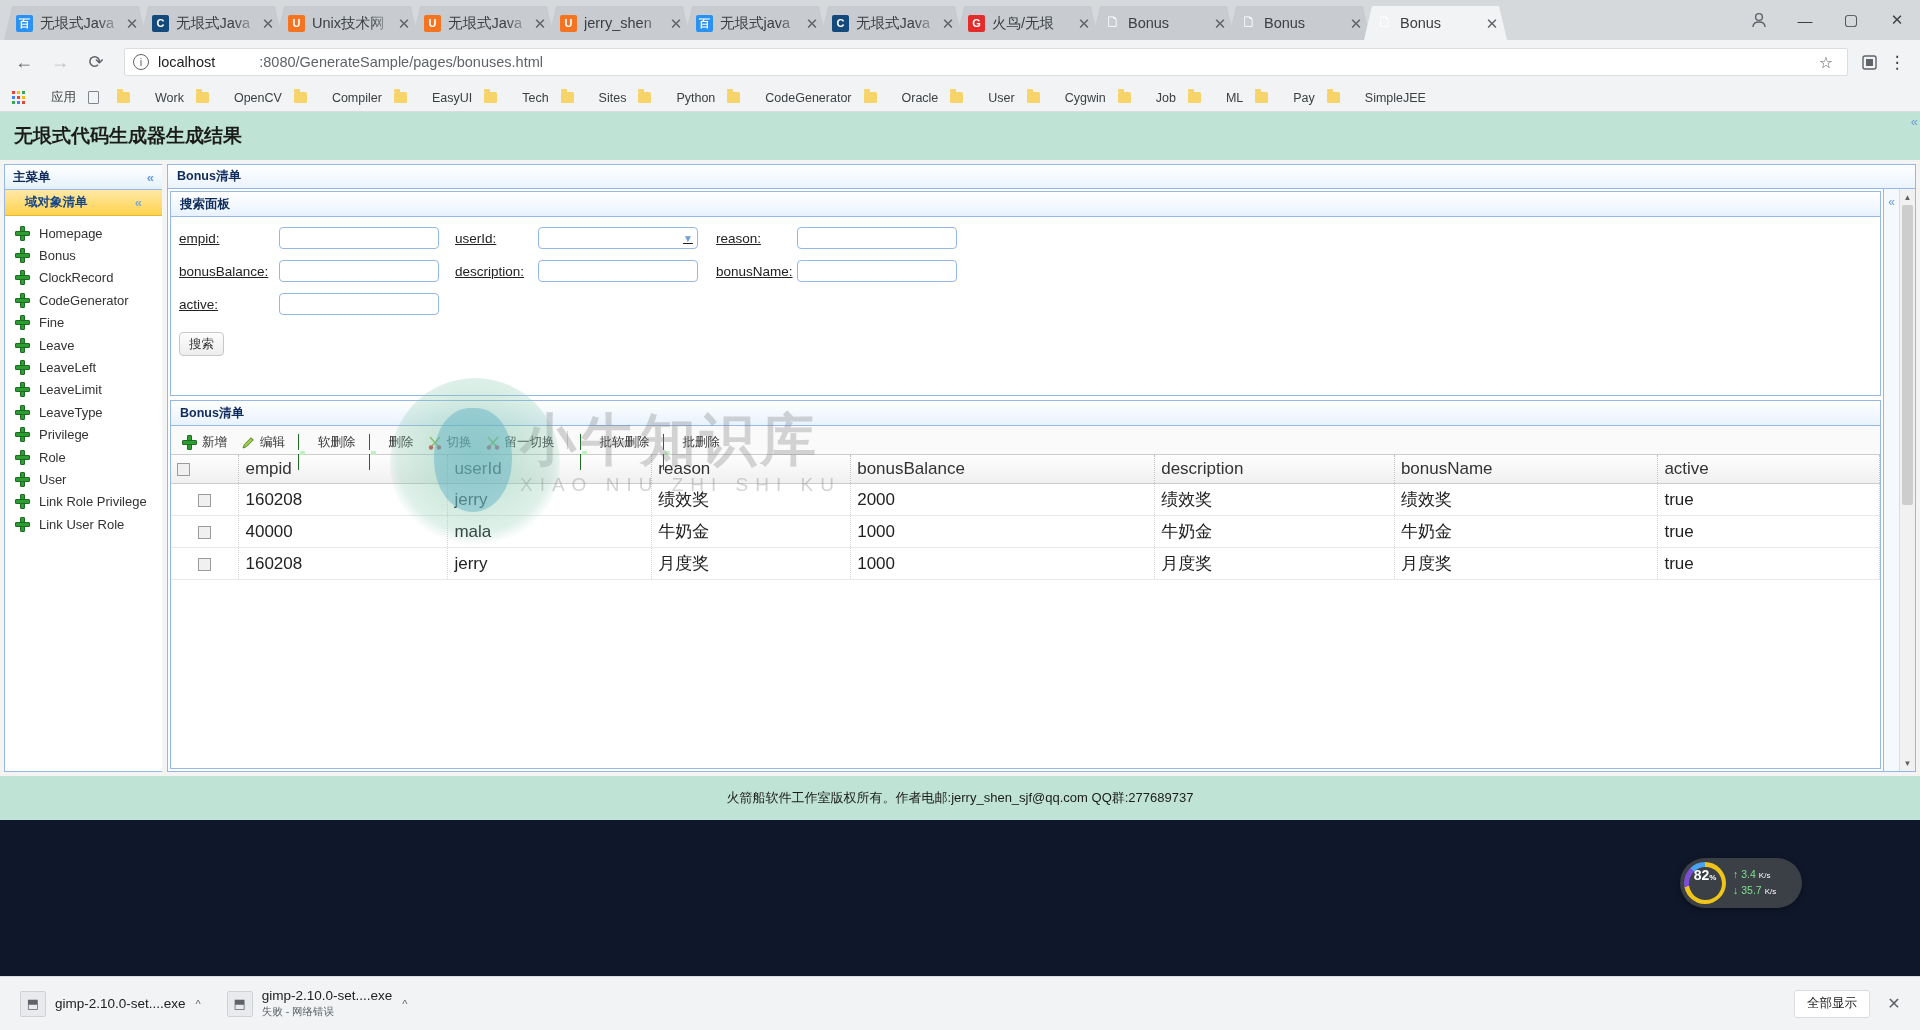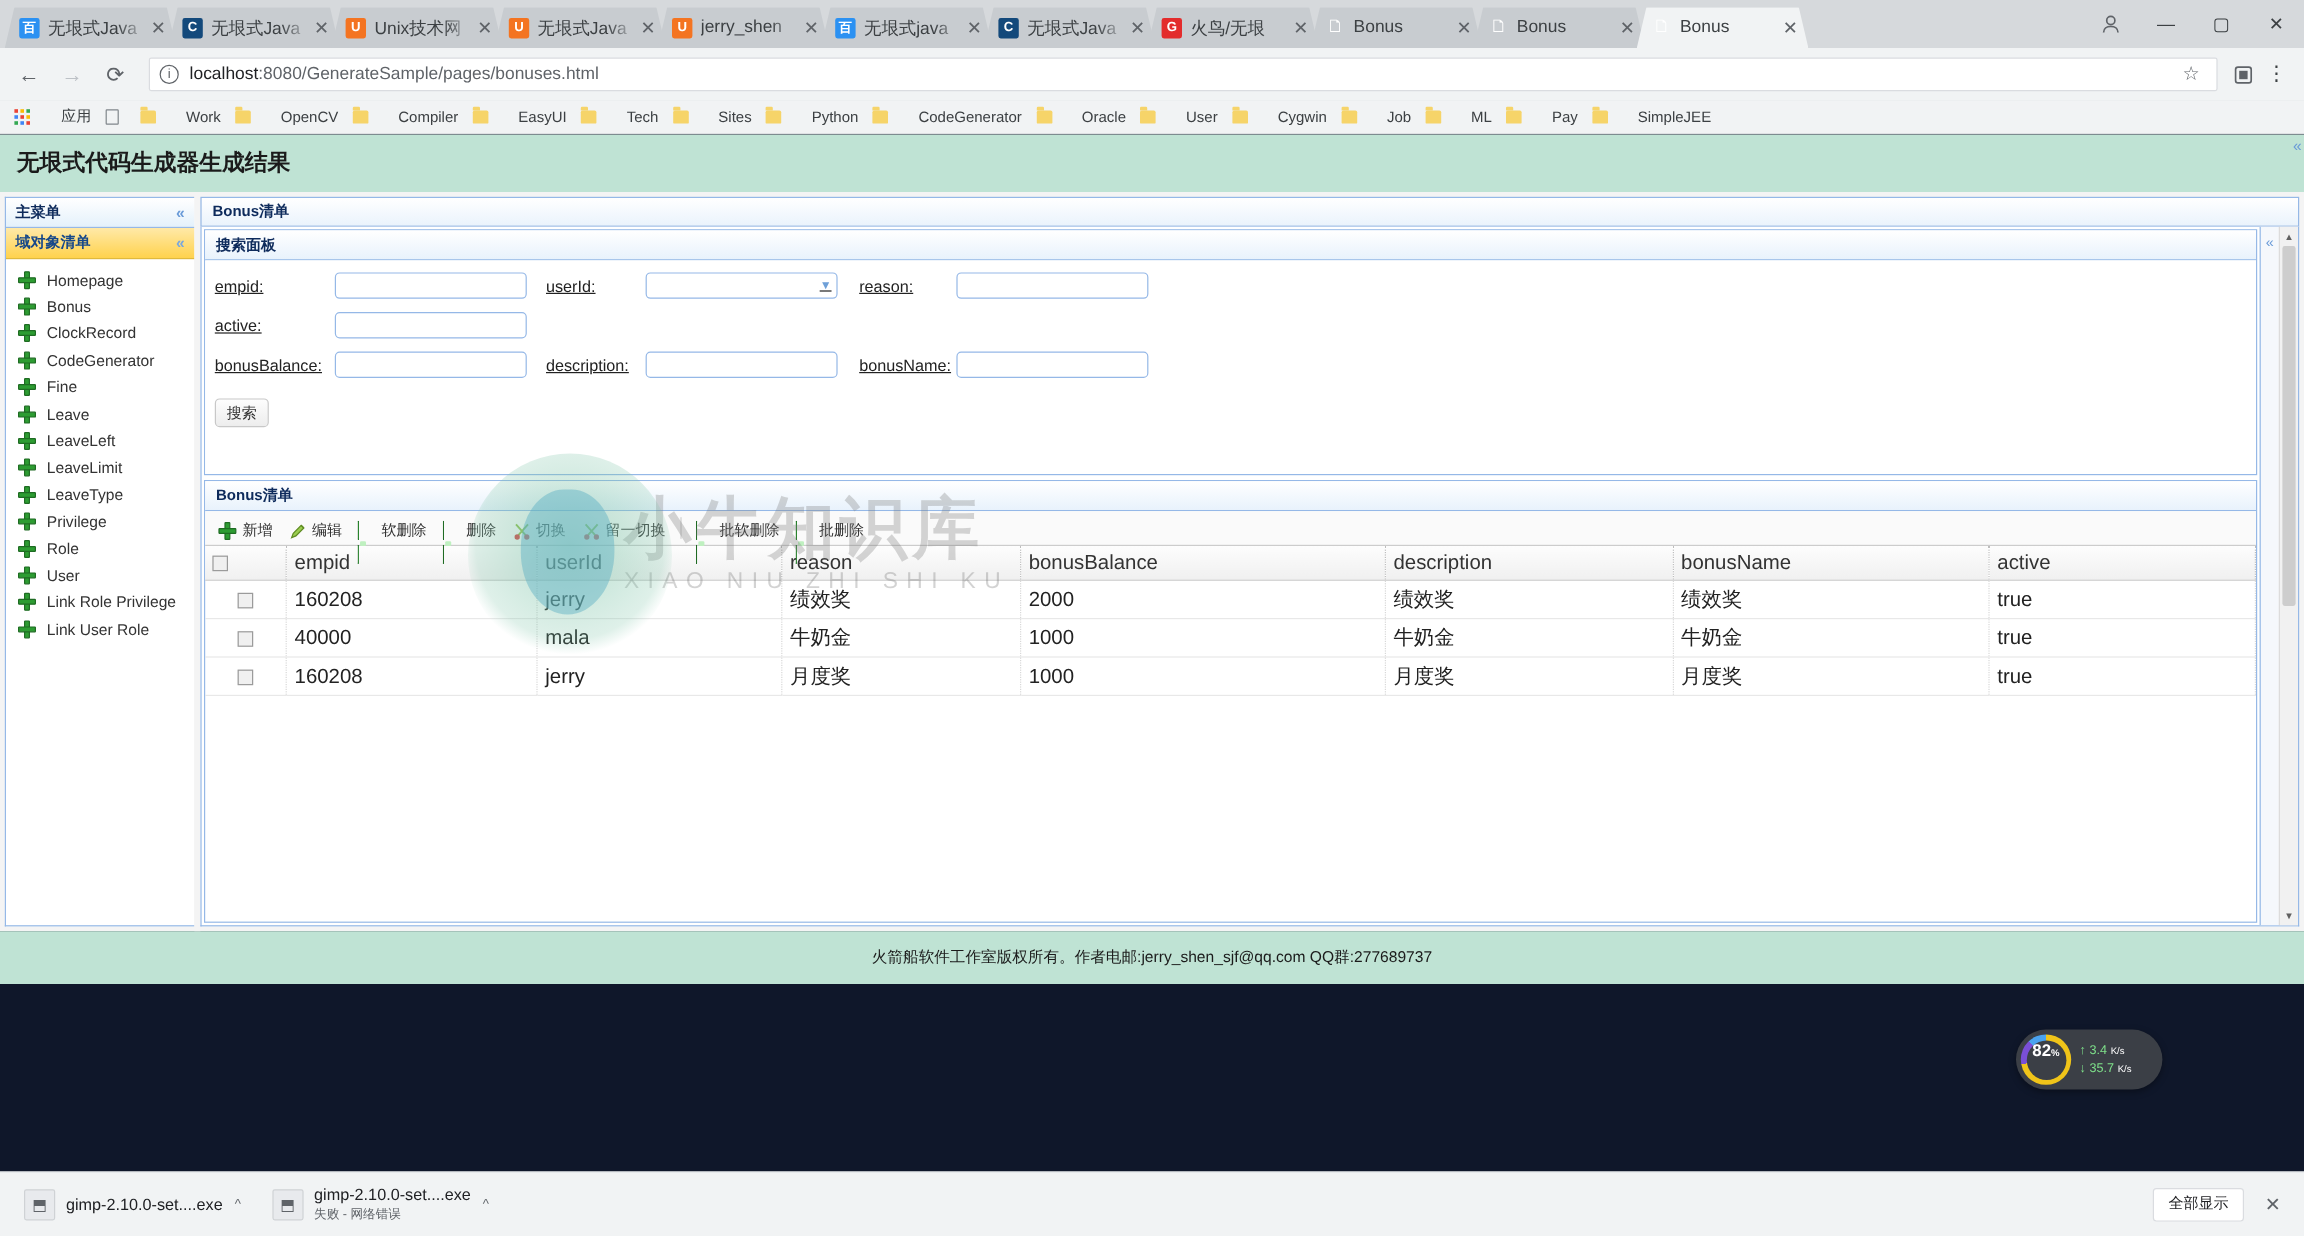--- a/index.html
+++ b/index.html
@@ -40,21 +40,21 @@
   
   .navbar { height:44px; background:#f1f3f4; display:flex; align-items:center; padding:0 8px; }
   .navicon { width:32px; height:32px; border-radius:50%; display:flex; align-items:center; justify-content:center;
              color:#5f6368; font-size:18px; margin-right:4px; }
   .navicon.dim { color:#bdc1c6; }
   .omnibox { flex:1; height:28px; background:#fff; border:1px solid #dadce0; border-radius:2px;
              display:flex; align-items:center; padding:0 8px; margin:0 8px; font-size:14.5px; }
   .omnibox .info { width:16px; height:16px; border:1.4px solid #5f6368; border-radius:50%; color:#5f6368;
                    font-size:11px; display:flex; align-items:center; justify-content:center; margin-right:9px; flex:0 0 16px; }
   .url-host { color:#202124; }
-  .url-rest { color:#5f6368; }
+  .url-rest { color:#5f6368;padding-left:44px; }
   .star { color:#5f6368; font-size:16px; padding:0 6px; }
   .ext-ic { width:26px; height:26px; display:flex; align-items:center; justify-content:center; color:#5f6368; }
   .menu-dots { width:30px; height:30px; display:flex; align-items:center; justify-content:center; color:#3c4043; font-size:17px; }
 
   
   .bookmarks { height:28px; background:#f1f3f4; display:flex; align-items:center; padding:0 6px;
                border-bottom:1px solid #dadce0; font-size:12.5px; color:#3c4043; }
   .bm { display:flex; align-items:center; height:22px; padding:0 6px; white-space:nowrap;gap:19px; }
   .bm .fldr { width:13px; height:11px; background:#f6d469; border-radius:1.5px 1.5px 1px 1px; margin-right:6px; flex:0 0 13px;
               position:relative; }
@@ -72,21 +72,21 @@
 
   .layout { display:flex; height:616px; background:#f4f4f4; }
 
   
   .west { width:158px; background:#fff; border:1px solid #95b8e7; border-right:none; display:flex; flex-direction:column;
           margin:4px 0 4px 4px; }
   .west-title { height:25px; background:linear-gradient(#ffffff,#e4f1fb); border-bottom:1px solid #95b8e7;
                 display:flex; align-items:center; padding:0 8px; font-weight:bold; color:#0e2b5c; font-size:12.5px; }
   .west-title .collapse { margin-left:auto; color:#6a9bd8; font-size:13px; }
   .accordion-hd { height:26px; background:linear-gradient(#ffe9a8,#ffd24d); border-bottom:1px solid #e0b93d;
-                  display:flex; align-items:center; padding:0 8px; font-weight:bold; color:#16478a; font-size:12.5px; }
+                  display:flex; align-items:center; padding:0 20px; font-weight:bold; color:#16478a; font-size:12.5px; }
   .accordion-hd .caret { margin-left:auto; color:#7aa7de; font-size:13px; }
   .tree { padding:6px 0 0 4px; flex:1; overflow:auto; }
   .tnode { height:22.4px; display:flex; align-items:center; padding-left:6px; font-size:13px; color:#333; }
   .tnode .ticon { width:15px; height:15px; margin-right:9px; flex:0 0 15px; position:relative; }
   .plusicon { width:15px; height:15px; position:relative; }
   .plusicon::before, .plusicon::after { content:""; position:absolute; background:#2d9c32; border:1px solid #1f6b23; }
   .plusicon::before { left:5px; top:0px; width:3px; height:13px; border-radius:1px; }
   .plusicon::after  { top:5px; left:0px; height:3px; width:13px; border-radius:1px; }
   .west-resizer { width:5px; background:#f4f4f4; }
 
@@ -449,30 +449,30 @@
                   <span class="flabel" style="width:83px; margin-left:16px">userId:</span>
                   <div class="ecombo" style="width:160px">
                     <span style="padding-left:5px"></span>
                     <span class="arrow">▼</span>
                   </div>
                   <span class="flabel" style="width:81px; margin-left:18px">reason:</span>
                   <input class="ebox" style="width: 160px;" value="">
                 </div>
 
                 <div class="frow">
-                  <span class="flabel" style="width:100px">active:</span>
-                  <input class="ebox" style="width: 160px;" value="">
-                </div>
-
-                <div class="frow">
                   <span class="flabel" style="width:100px">bonusBalance:</span>
                   <input class="ebox" style="width: 160px;" value="">
                   <span class="flabel" style="width:83px; margin-left:16px">description:</span>
                   <input class="ebox" style="width: 160px;" value="">
                   <span class="flabel" style="width:81px; margin-left:18px">bonusName:</span>
+                  <input class="ebox" style="width: 160px;" value="">
+                </div>
+
+                <div class="frow">
+                  <span class="flabel" style="width:100px">active:</span>
                   <input class="ebox" style="width: 160px;" value="">
                 </div>
 
                 <div class="btn-search">搜索</div>
               </div>
             </div>
 
             <div class="grid-panel">
               <div class="grid-hd">
                 <span>Bonus清单</span>

